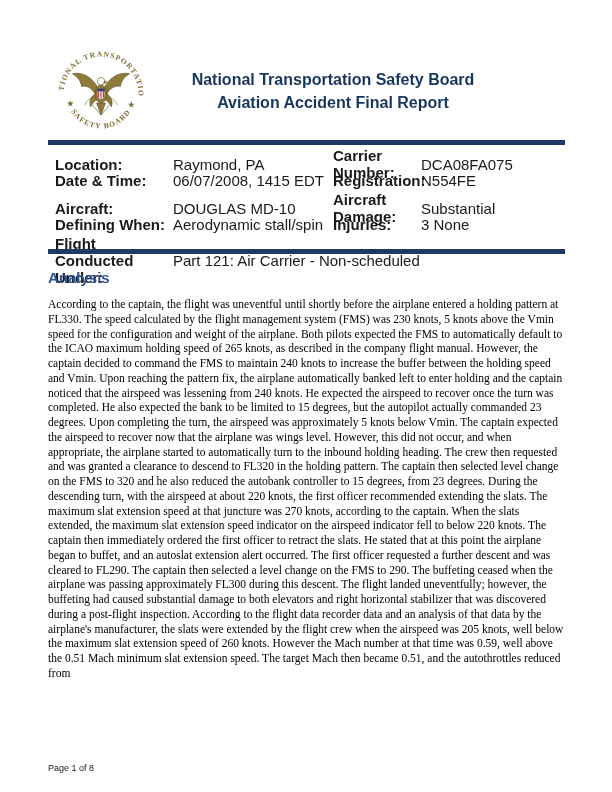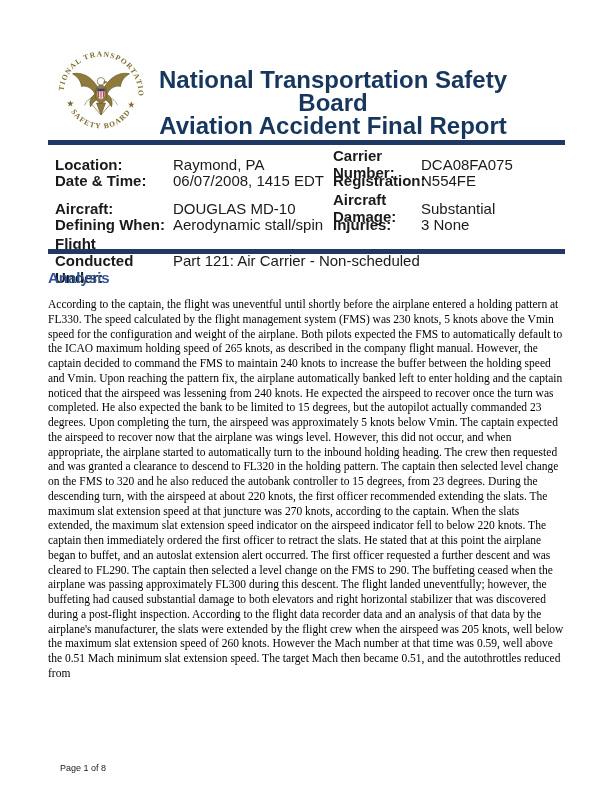--- a/index.html
+++ b/index.html
@@ -35,21 +35,21 @@
   .titles {
     position: absolute;
     left: 135px;
     top: 68px;
     width: 396px;
     text-align: center;
     color: #17365d;
     font-weight: bold;
     font-family: "Liberation Sans", sans-serif;
   }
-  .title-line { font-size: 24px; line-height: 23px; }
+  .title-line { font-size: 16px; line-height: 23px; }
 
   
   .divider {
     position: absolute;
     left: 48px;
     width: 517px;
     height: 5px;
     background: #1f3864;
   }
   .divider.top-rule { top: 140px; }
@@ -97,21 +97,20 @@
     text-align: left;
   }
 
   
   .footer {
     position: absolute;
     left: 48px;
     top: 763px;
     font-size: 9px;
     color: #1a1a1a;
-    margin-left: 12px;
   }
 </style>
 </head>
 <body>
 
 <div class="page">
 
   <div class="seal">
     <svg viewBox="0 0 120 120">
       <defs>

